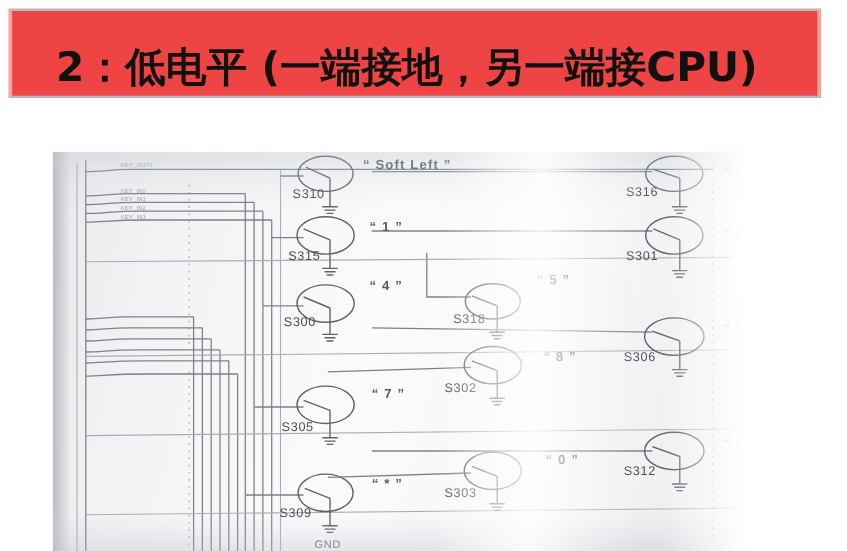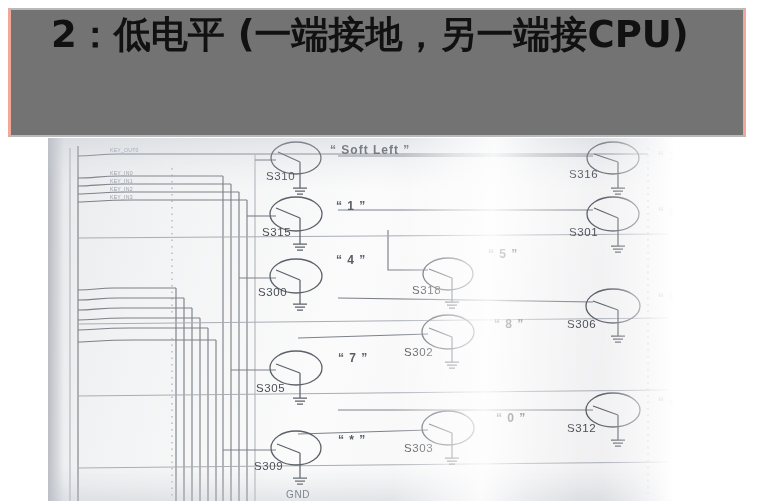--- a/index.html
+++ b/index.html
@@ -7,28 +7,28 @@
     width:770px;height:501px;overflow:hidden;
     background:#ffffff;
     font-family:"Liberation Sans", sans-serif;
   }
   #root{position:relative;width:770px;height:501px;background:#fff;}
 
   
   .title-card{
     position:absolute;
     left:8px;top:8px;
-    width:738px;height:129px;
-    background:#737373;
+    width:738px;height:81px;
+    background:#ef4444;
     border-left:3px solid #f0a898;
     border-right:3px solid #f0a898;
     border-top:2px solid #b9b9b9;
     border-bottom:2px solid #b9b9b9;
     box-sizing:border-box;
-    display:flex;align-items:flex-start;
+    display:flex;align-items:flex-end;
   }
   .title-text{
     margin-left:40px;
     font-family:"DejaVu Sans","Liberation Sans",sans-serif;
     font-size:37px;
     font-weight:bold;
     color:#111111;
     letter-spacing:0px;
     white-space:nowrap;
   }

